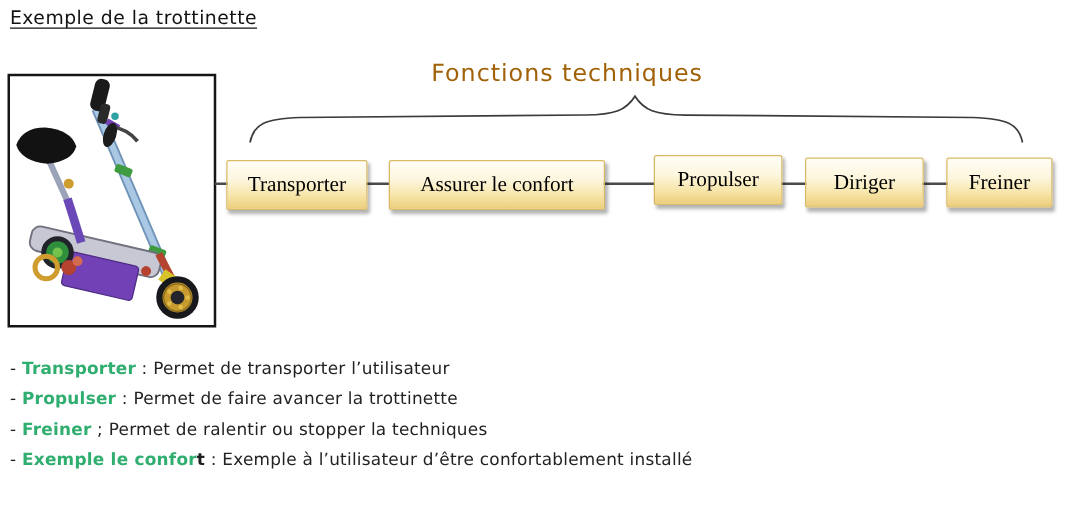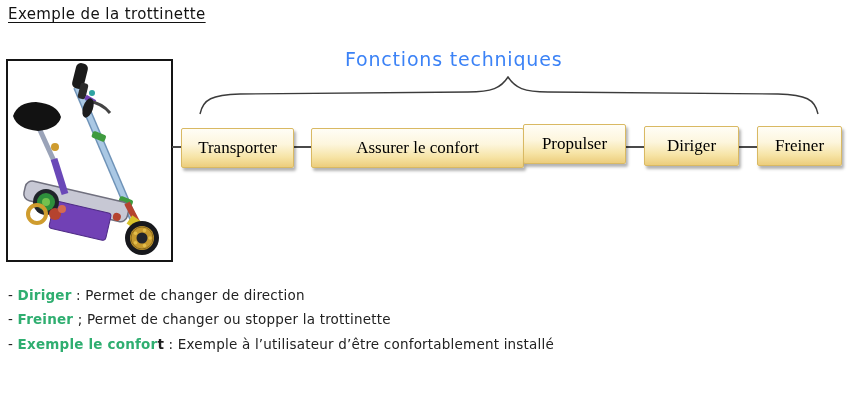--- a/index.html
+++ b/index.html
@@ -34,21 +34,21 @@
     border: 2px solid #151515;
     background: #ffffff;
   }
 
   .diagram-heading {
     position: absolute;
     left: 345px;
     top: 48px;
     font-size: 19px;
     letter-spacing: 0.8px;
-    color: #3b82f6;
+    color: #a16207;
     white-space: nowrap;
   }
 
   .brace-svg {
     position: absolute;
     left: 196px;
     top: 74px;
     width: 626px;
     height: 44px;
   }
@@ -73,21 +73,21 @@
     box-shadow: 2px 3px 3px rgba(0,0,0,0.30);
     display: flex;
     align-items: center;
     justify-content: center;
     font-family: "Liberation Serif", serif;
     font-size: 17px;
     color: #000000;
     white-space: nowrap;
   }
   .fbox.b1 { left: 181px; top: 128px; width: 113px; height: 40px; }
-  .fbox.b2 { left: 311px; top: 128px; width: 213px; height: 40px; }
+  .fbox.b2 { left: 311px; top: 128px; width: 173px; height: 40px; }
   .fbox.b3 { left: 523px; top: 124px; width: 103px; height: 40px; }
   .fbox.b4 { left: 644px; top: 126px; width: 95px;  height: 40px; }
   .fbox.b5 { left: 757px; top: 126px; width: 85px;  height: 40px; }
 
   .definitions {
     position: absolute;
     left: 8px;
     top: 283px;
     font-size: 13.5px;
     letter-spacing: 0.2px;
@@ -183,22 +183,23 @@
     </div>
   <div class="fbox b4">
       <span>Diriger</span>
     </div>
   <div class="fbox b5">
       <span>Freiner</span>
     </div>
 
   <div class="definitions">
 
-
-
-      <div class="def-line"><span class="dash">- </span><span class="kw">Diriger</span><span class="kw-suffix"></span><span class="sep"> : </span><span class="desc">Permet de changer de direction</span></div>
-
-      <div class="def-line"><span class="dash">- </span><span class="kw">Freiner</span><span class="kw-suffix"></span><span class="sep"> ; </span><span class="desc">Permet de changer ou stopper la trottinette</span></div>
+      <div class="def-line"><span class="dash">- </span><span class="kw">Transporter</span><span class="kw-suffix"></span><span class="sep"> : </span><span class="desc">Permet de transporter l’utilisateur</span></div>
+
+      <div class="def-line"><span class="dash">- </span><span class="kw">Propulser</span><span class="kw-suffix"></span><span class="sep"> : </span><span class="desc">Permet de faire avancer la trottinette</span></div>
+
+
+      <div class="def-line"><span class="dash">- </span><span class="kw">Freiner</span><span class="kw-suffix"></span><span class="sep"> ; </span><span class="desc">Permet de ralentir ou stopper la techniques</span></div>
 
       <div class="def-line"><span class="dash">- </span><span class="kw">Exemple le confor</span><span class="kw-suffix">t</span><span class="sep"> : </span><span class="desc">Exemple à l’utilisateur d’être confortablement installé</span></div>
     </div>
 
 </div>
 
 </body></html>

